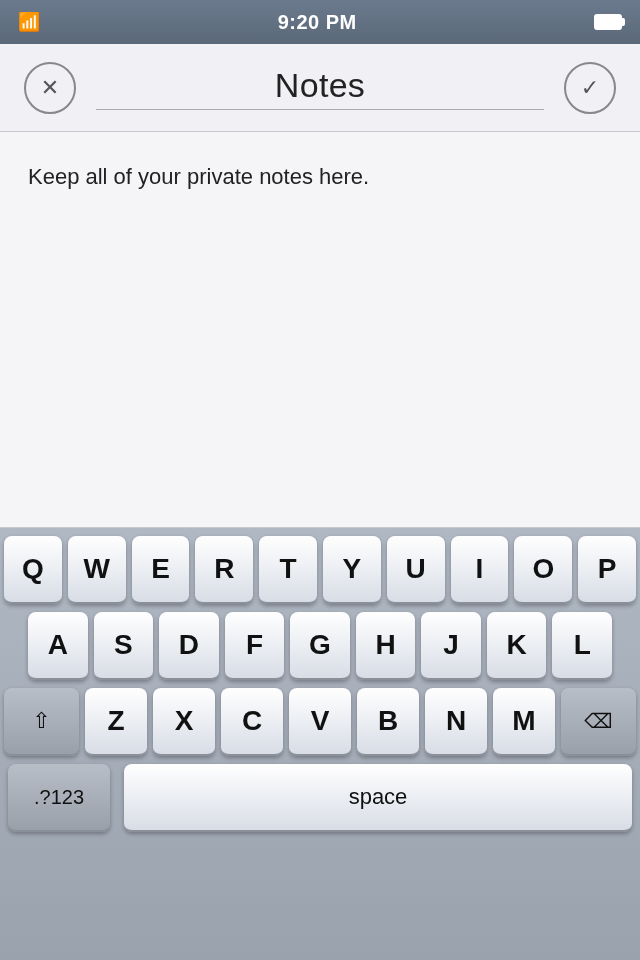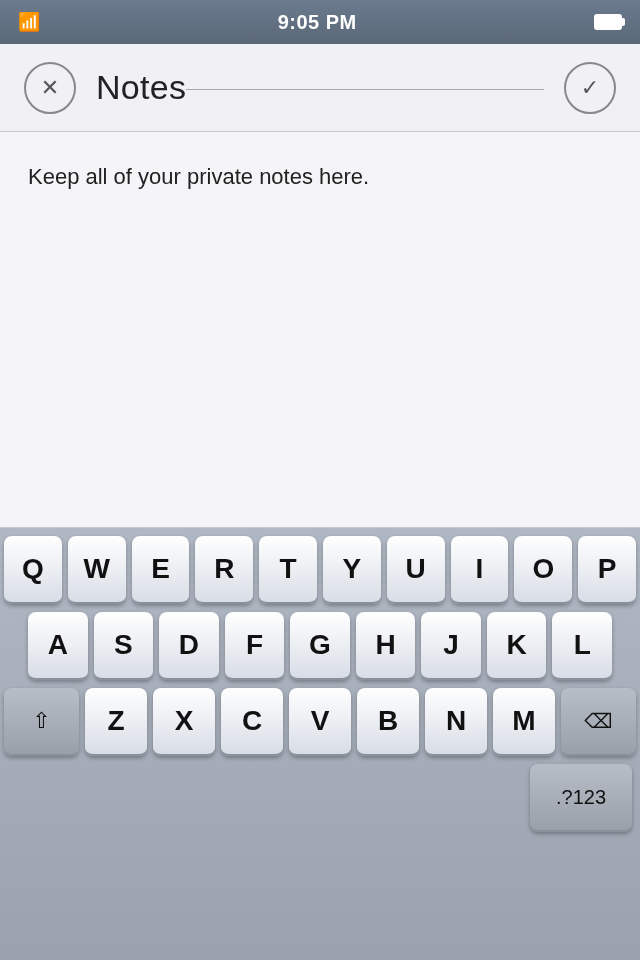--- a/index.html
+++ b/index.html
@@ -48,21 +48,21 @@
       display: flex;
       align-items: center;
       justify-content: center;
       cursor: pointer;
       color: #555;
       font-size: 22px;
       font-weight: 300;
     }
     .header-title-area {
       display: flex;
-      flex-direction: row;
+      flex-direction: column;
       align-items: center;
       flex: 1;
       padding: 0 20px;
     }
     .header-title {
       font-size: 34px;
       font-weight: 400;
       color: #222;
       letter-spacing: 0.3px;
     }
@@ -131,21 +131,21 @@
       max-width: 76px;
       font-size: 22px;
     }
     .key-delete {
       min-width: 68px;
       max-width: 76px;
       font-size: 20px;
     }
     .bottom-row {
       display: flex;
-      justify-content: flex-end;
+      justify-content: center;
       gap: 14px;
       padding: 0 4px;
     }
     .key-numbers {
       flex: 0 0 102px;
       height: 68px;
       border-radius: 8px;
       background: linear-gradient(180deg, #b8bec8 0%, #9aa0aa 100%);
       border: none;
       border-bottom: 2px solid #8a9099;
@@ -195,21 +195,21 @@
     .wifi-icon {
       display: inline-block;
       font-size: 18px;
     }
   </style>
 </head>
 <body>
 
 <div class="status-bar">
   <span class="wifi-icon">📶</span>
-  <span class="status-time">9:05 PM</span>
+  <span class="status-time">9:20 PM</span>
   <div style="display:flex;align-items:center;gap:2px;">
     <div style="width:28px;height:16px;border:2px solid white;border-radius:3px;background:white;position:relative;">
       <div style="position:absolute;right:-5px;top:50%;transform:translateY(-50%);width:3px;height:8px;background:white;border-radius:0 2px 2px 0;"></div>
     </div>
   </div>
 </div>
 
 <div class="header">
   <button class="header-btn">
     <span>✕</span>
@@ -261,14 +261,15 @@
     <button class="key">C</button>
     <button class="key">V</button>
     <button class="key">B</button>
     <button class="key">N</button>
     <button class="key">M</button>
     <button class="key key-special key-delete">⌫</button>
   </div>
 
   <div class="bottom-row">
     <button class="key-numbers">.?123</button>
+    <button class="key-space">space</button>
   </div>
 </div>
 
 </body></html>

